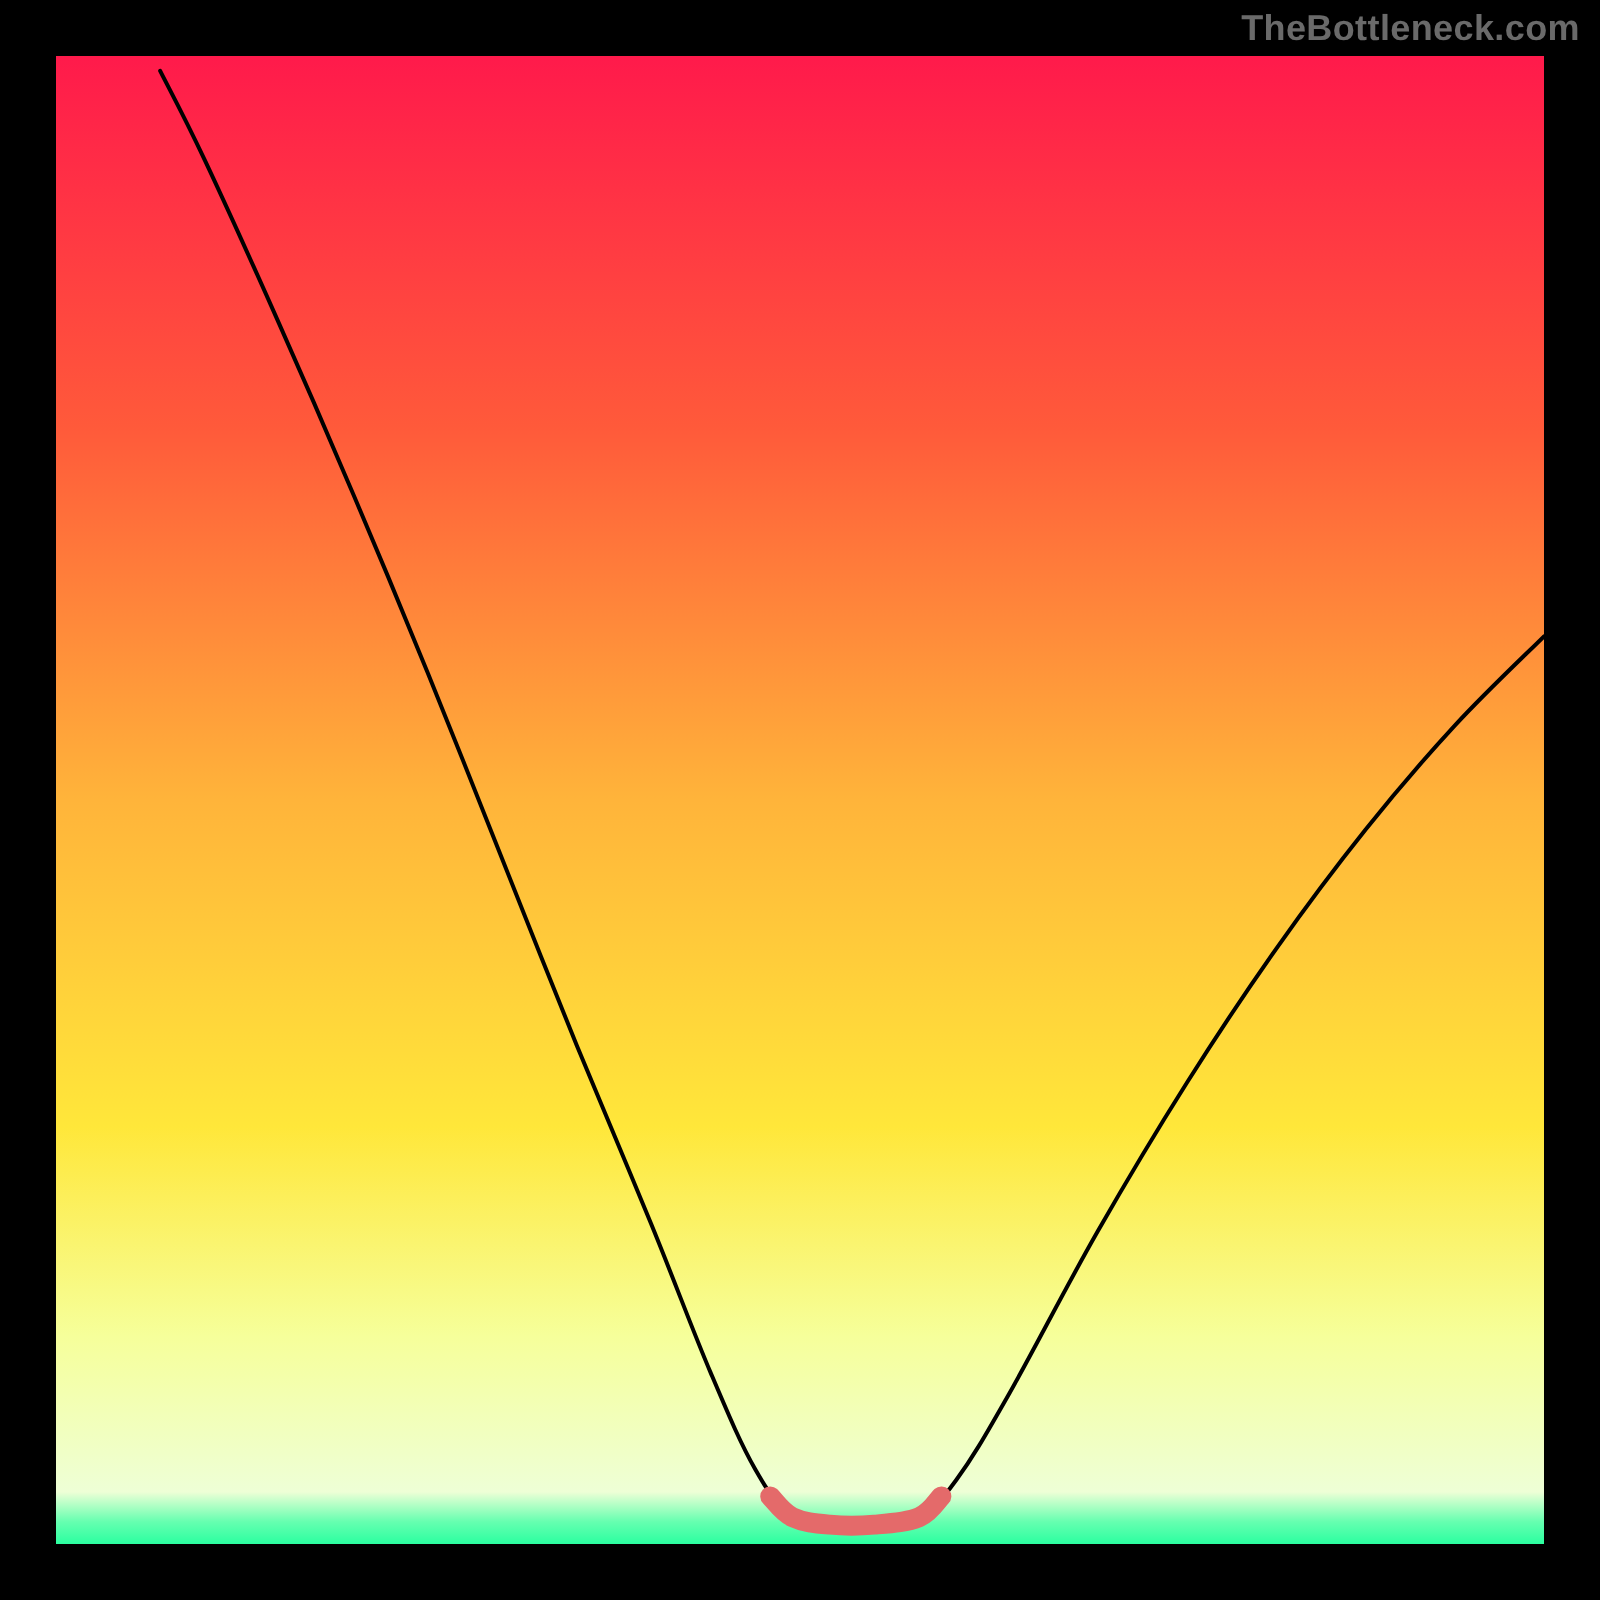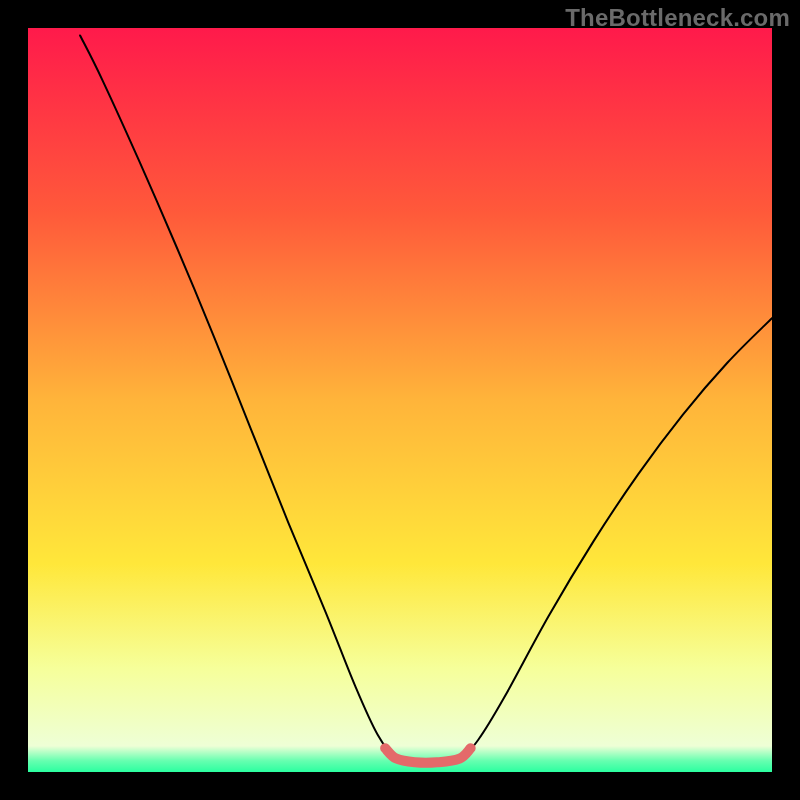--- a/index.html
+++ b/index.html
@@ -24,21 +24,21 @@
     top: 28px;
     width: 744px;
     height: 744px;
     overflow: hidden;
   }
   .watermark {
     position: absolute;
     top: 4px;
     right: 10px;
     font-family: Arial, Helvetica, sans-serif;
-    font-size: 24px;
+    font-size: 18px;
     font-weight: 600;
     color: #6a6a6a;
     letter-spacing: 0.2px;
   }
   svg { display: block; }
 </style>
 </head>
 <body>
 
 <div class="frame">

